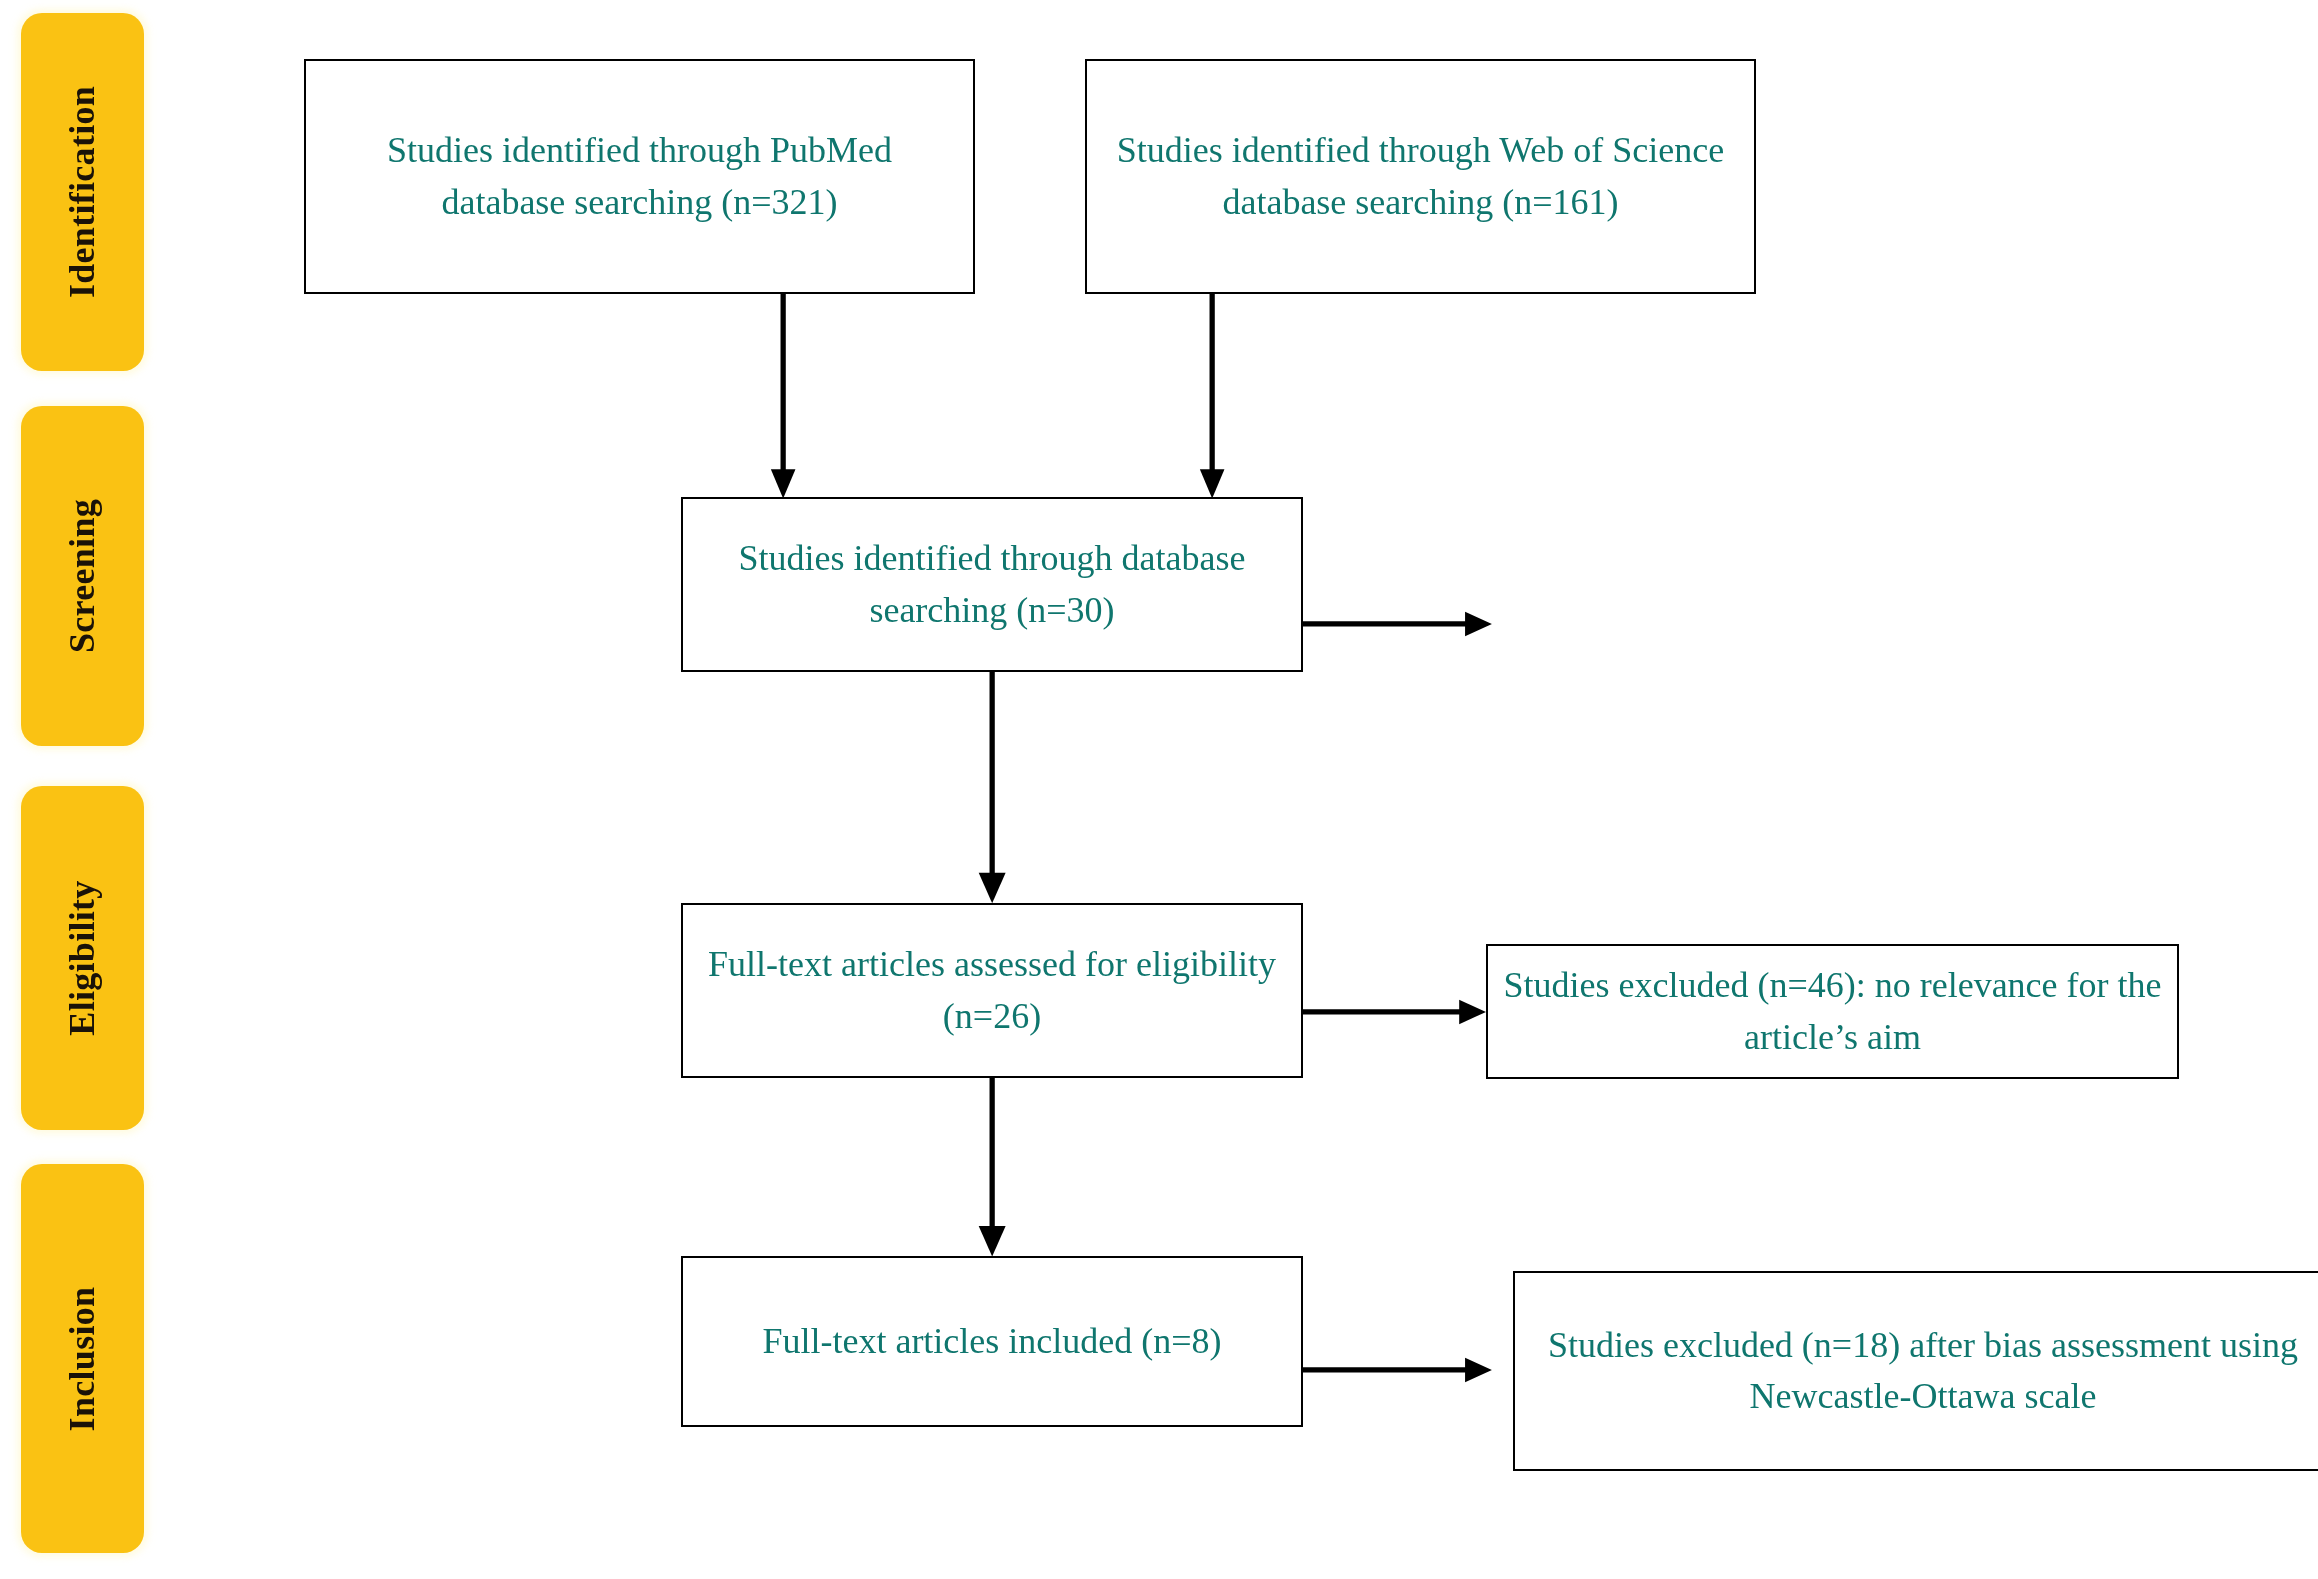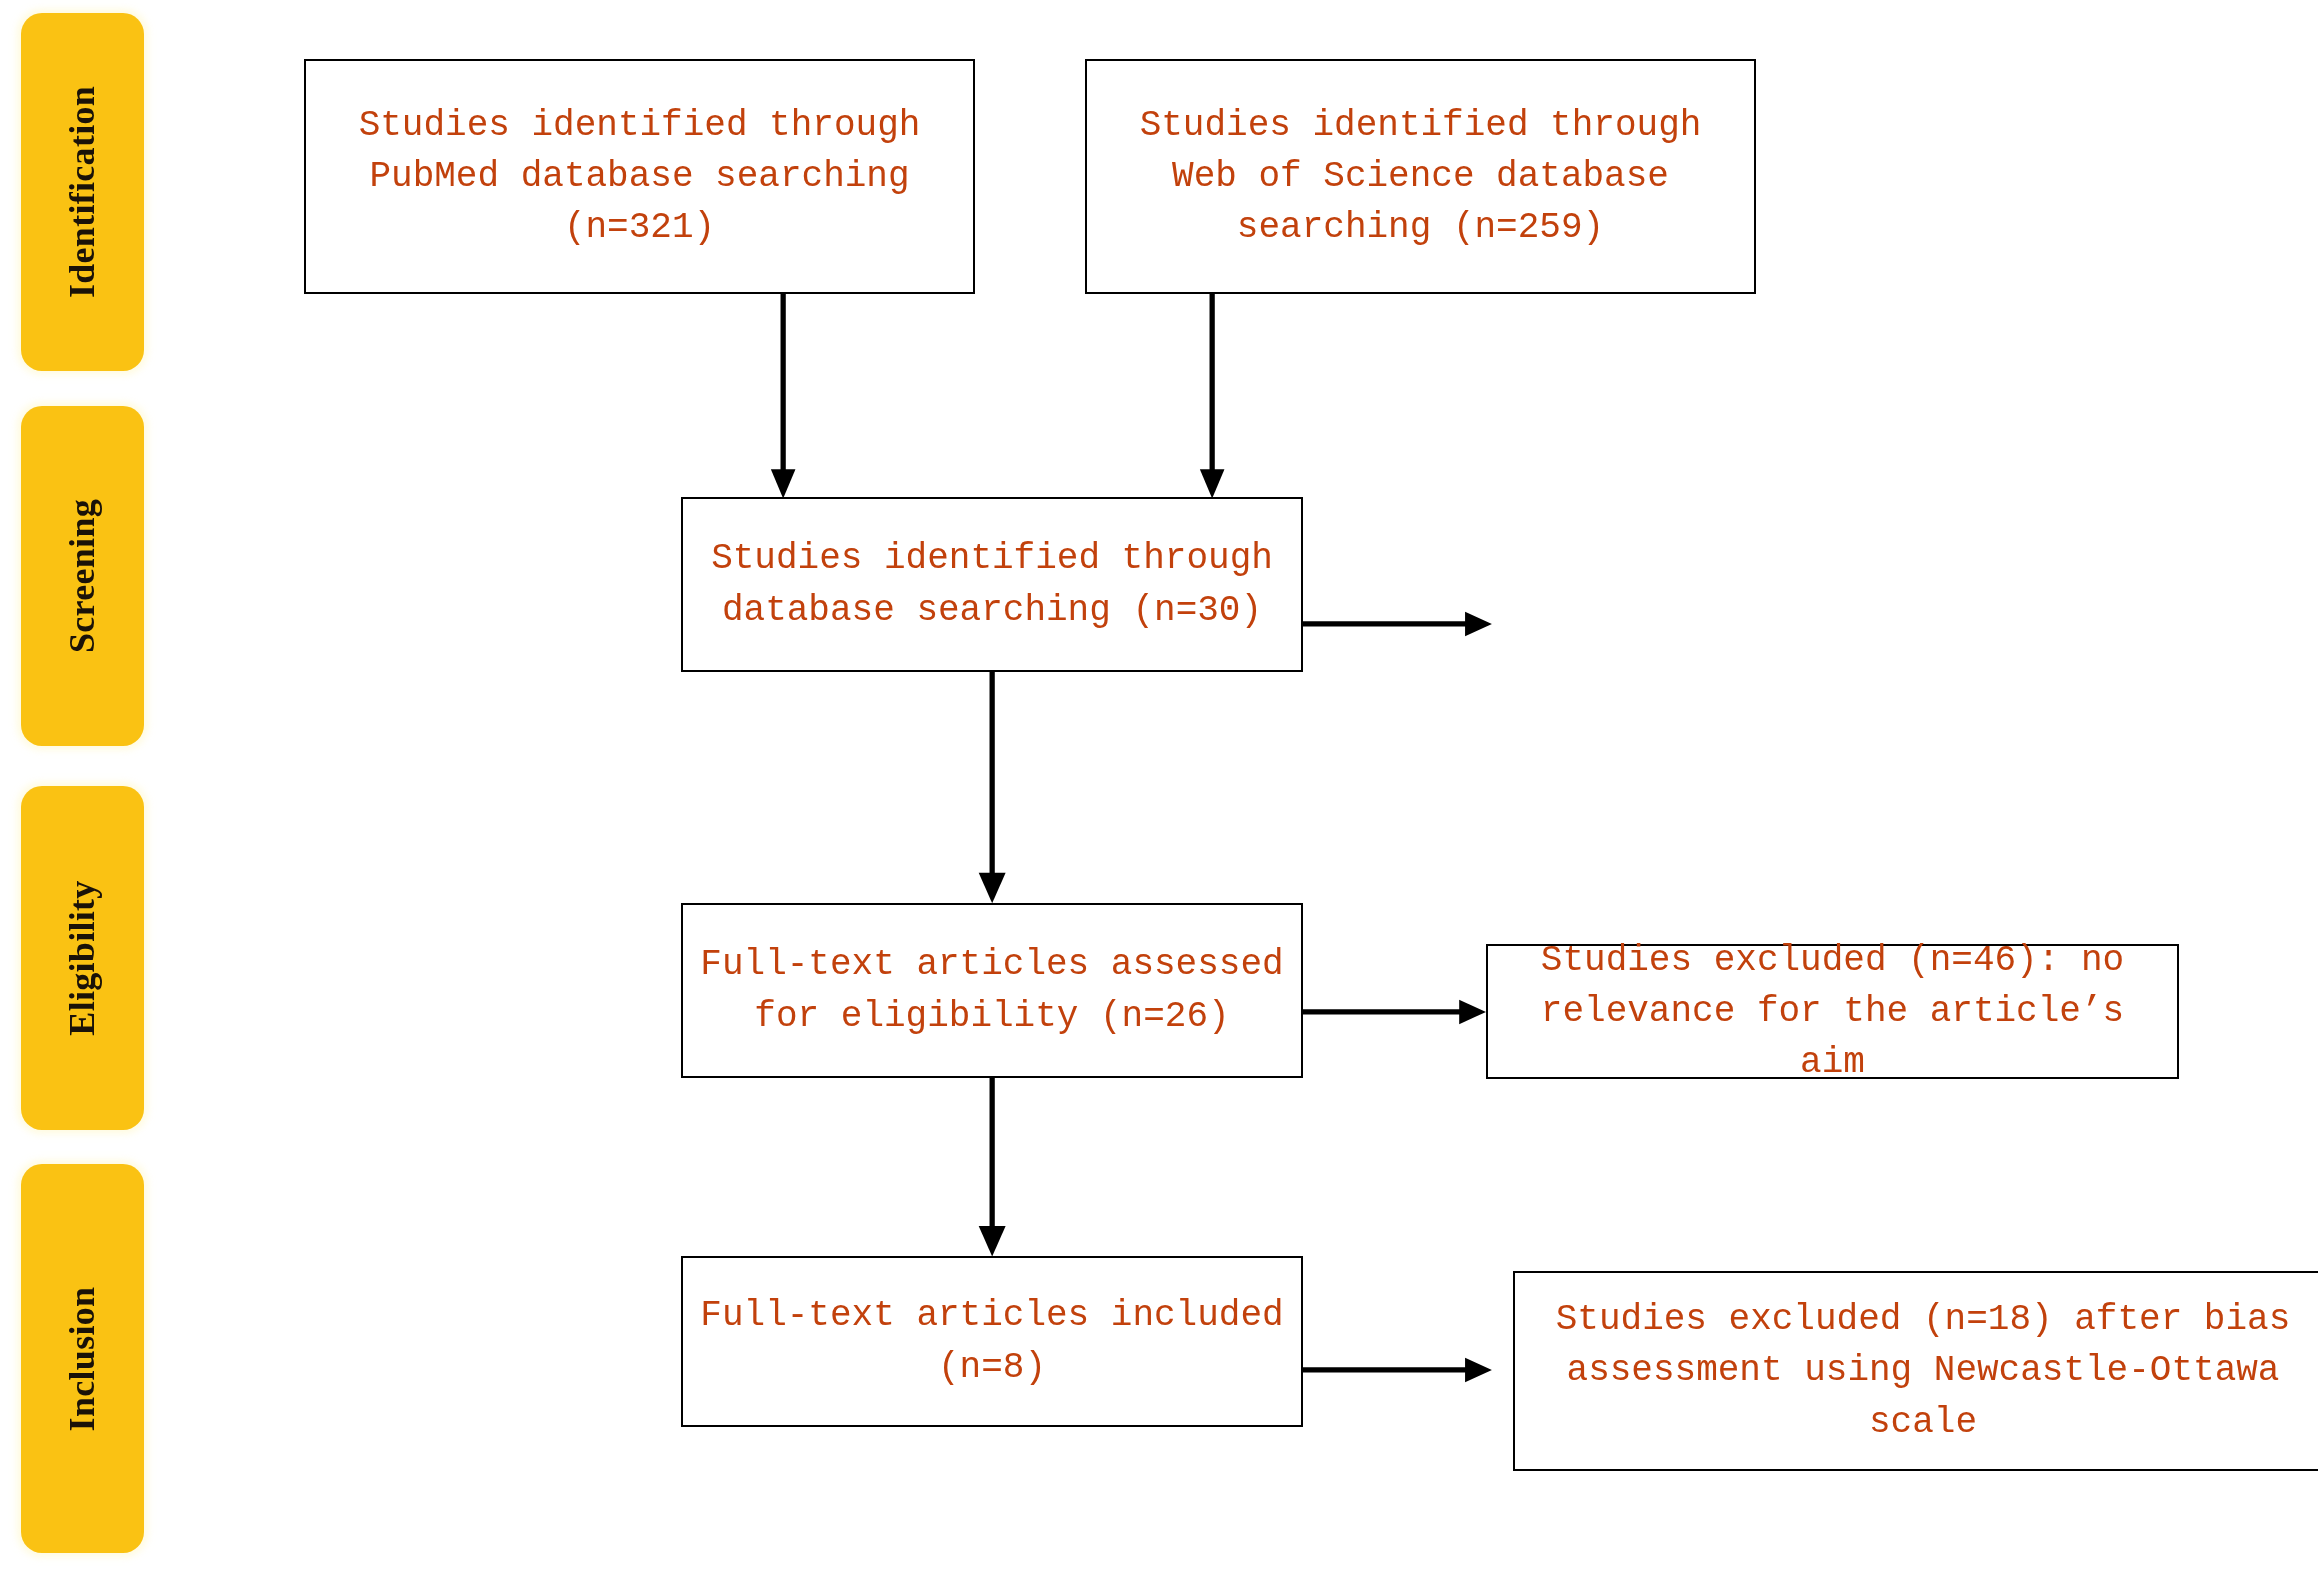--- a/index.html
+++ b/index.html
@@ -46,24 +46,24 @@
     position: absolute;
     background: #ffffff;
     border: 2.9px solid #000000;
     box-sizing: border-box;
     display: flex;
     align-items: center;
     justify-content: center;
     padding: 5.9px 15.3px;
   }
   .flow-box .box-text {
-    font-family: Liberation Mono, monospace;
+    font-family: Liberation Serif, serif;
     font-size: 36px;
     line-height: 1.42;
-    color: #c2410c;
+    color: #0f766e;
     text-align: center;
     width: 100%;
   }
 
   
   .conn {
     position: absolute;
   }
   .conn svg {
     display: block;
@@ -89,21 +89,21 @@
 
   <div class="stage-pill" style="left:20.6px; top:1164px; width:123px; height:389px;">
     <span class="pill-label">Inclusion</span>
   </div>
 
   <div class="flow-box" style="left:304px; top:59px; width:671px; height:235px;">
     <span class="box-text">Studies identified through PubMed database searching (n=321)</span>
   </div>
 
   <div class="flow-box" style="left:1085px; top:59px; width:671px; height:235px;">
-    <span class="box-text">Studies identified through Web of Science database searching (n=259)</span>
+    <span class="box-text">Studies identified through Web of Science database searching (n=161)</span>
   </div>
 
   <div class="flow-box" style="left:681px; top:497px; width:622px; height:175px;">
     <span class="box-text">Studies identified through database searching (n=30)</span>
   </div>
 
 
   <div class="flow-box" style="left:681px; top:903px; width:622px; height:175px;">
     <span class="box-text">Full-text articles assessed for eligibility (n=26)</span>
   </div>

